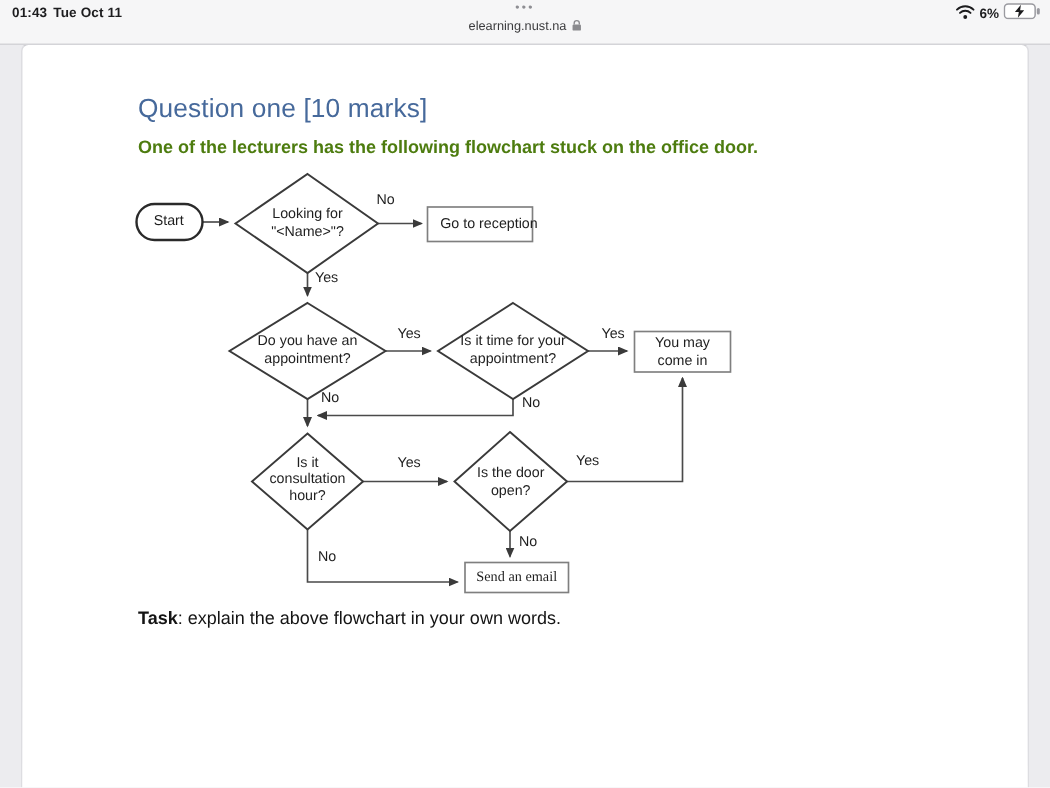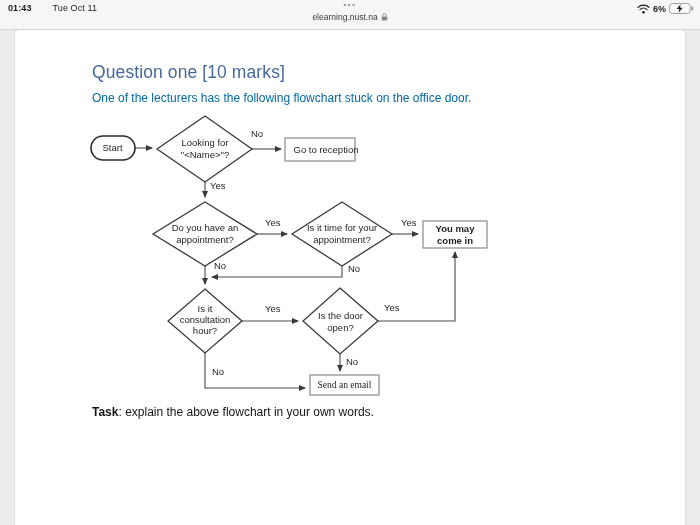--- a/index.html
+++ b/index.html
@@ -11,21 +11,21 @@
   }
   
   .chrome{
     position:absolute;left:0;top:0;width:700px;height:29px;
     background:#f6f6f7;border-bottom:1px solid #d4d4d8;z-index:5;
   }
   .status-left{
     position:absolute;left:8px;top:3px;font-size:9px;font-weight:700;
     color:#1c1c1e;letter-spacing:.1px;
   }
-  .status-left .date{margin-left:21px;font-weight:400;}
+  .status-left .date{margin-left:4px;font-weight:700;}
   .dots{
     position:absolute;left:0;right:0;top:1px;text-align:center;
     font-size:8px;color:#8e8e93;letter-spacing:1.5px;line-height:8px;
   }
   .urlrow{
     position:absolute;left:0;right:0;top:12px;text-align:center;
     font-size:8.5px;color:#3a3a3c;line-height:10px;
   }
   .urlrow .lock{display:inline-block;vertical-align:-1px;margin-left:3px;}
   .status-right{
@@ -38,21 +38,21 @@
     position:absolute;left:14px;top:29px;width:672px;height:496px;
     background:#ffffff;border-left:1px solid #dddde1;border-right:1px solid #dddde1;
     border-top:1px solid #cfcfd3;border-radius:5px 5px 0 0;box-sizing:border-box;
   }
   .heading{
     position:absolute;left:92px;top:62px;
     font-size:17.5px;color:#46699b;letter-spacing:.1px;
   }
   .intro{
     position:absolute;left:92px;top:91px;
-    font-size:12px;color:#0369a1;font-weight:400;
+    font-size:12px;color:#4d7c0f;font-weight:700;
   }
   .task{
     position:absolute;left:92px;top:405px;
     font-size:12px;color:#141414;
   }
   .task b{font-weight:700;}
   
   .fc-svg{position:absolute;left:0;top:0;z-index:2;}
   .fc-label{
     position:absolute;z-index:3;font-size:9.5px;line-height:11.5px;
@@ -143,21 +143,21 @@
 <div class="fc-label" style="left:153px;top:222px;width:104px;text-align:center;">
   <div>Do you have an</div>
   <div>appointment?</div>
 </div>
 
 <div class="fc-label" style="left:292px;top:222px;width:100px;">
   <div>Is it time for your</div>
   <div>appointment?</div>
 </div>
 
-<div class="fc-label" style="left:423px;top:223px;width:64px;font-weight:bold;">
+<div class="fc-label" style="left:423px;top:223px;width:64px;">
   <div>You may</div>
   <div>come in</div>
 </div>
 
 <div class="fc-label" style="left:168px;top:303px;width:74px;line-height:11px;">
   <div>Is it</div>
   <div>consultation</div>
   <div>hour?</div>
 </div>
 

